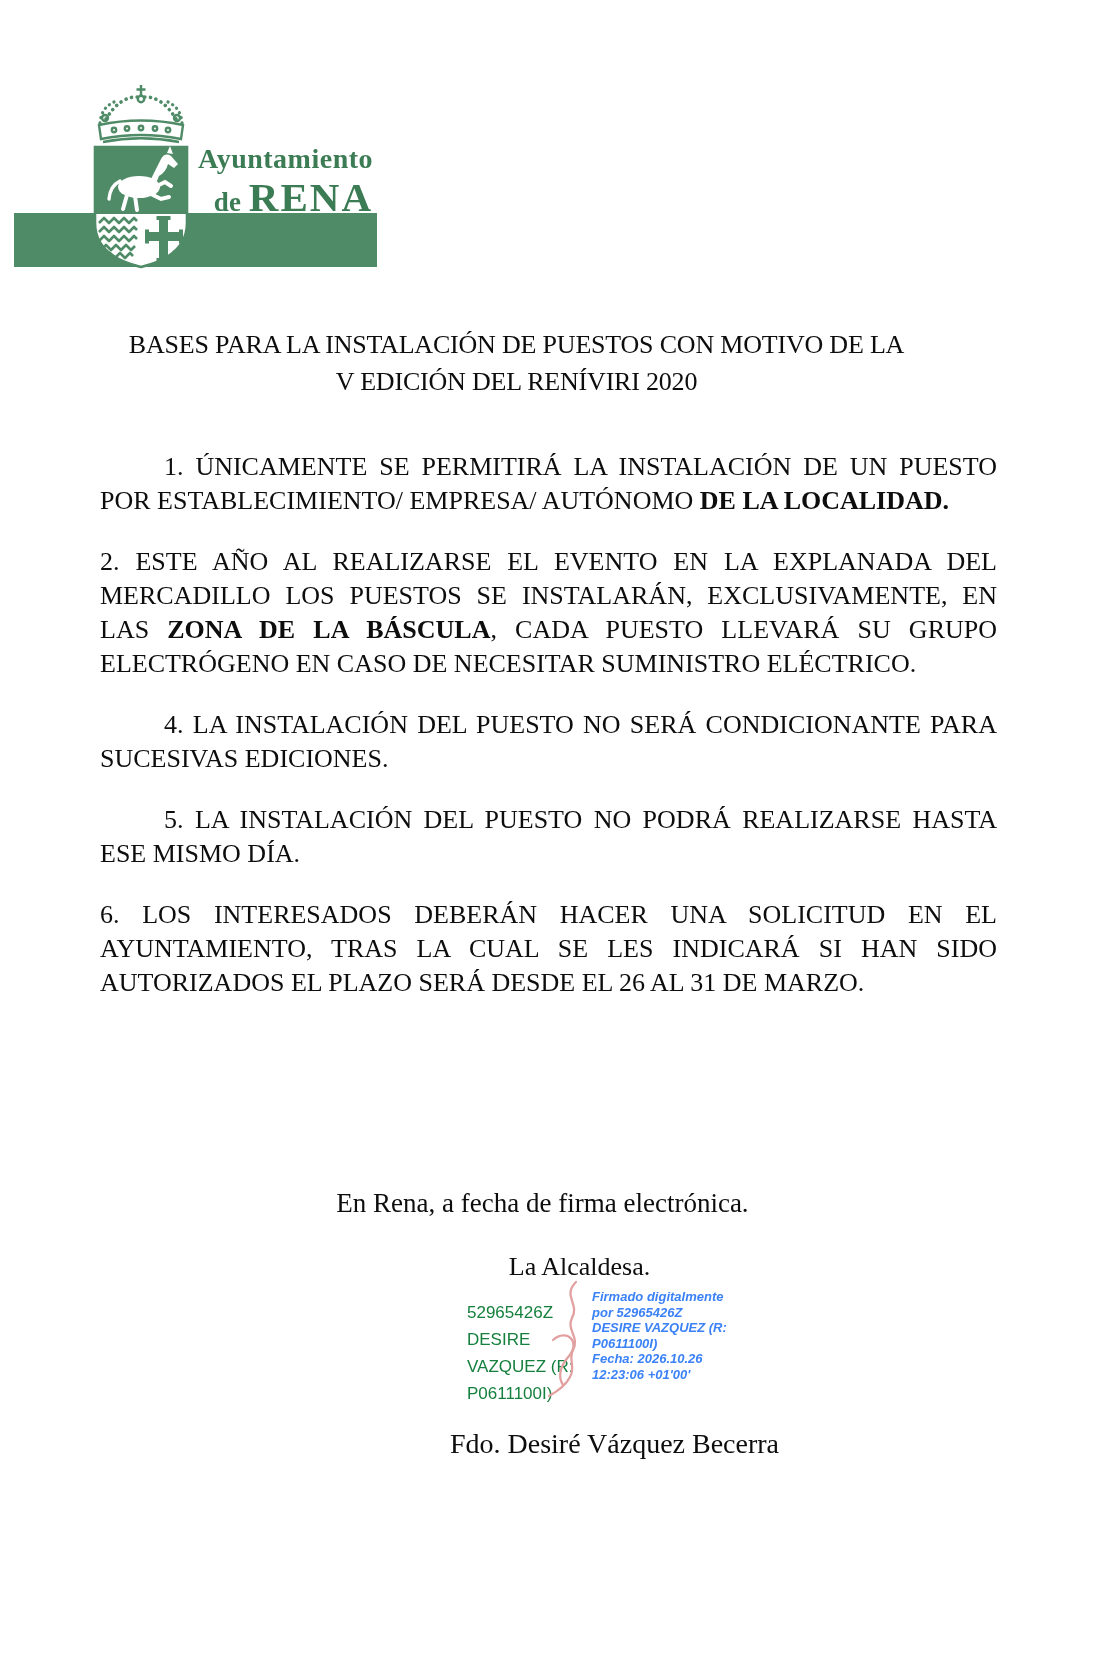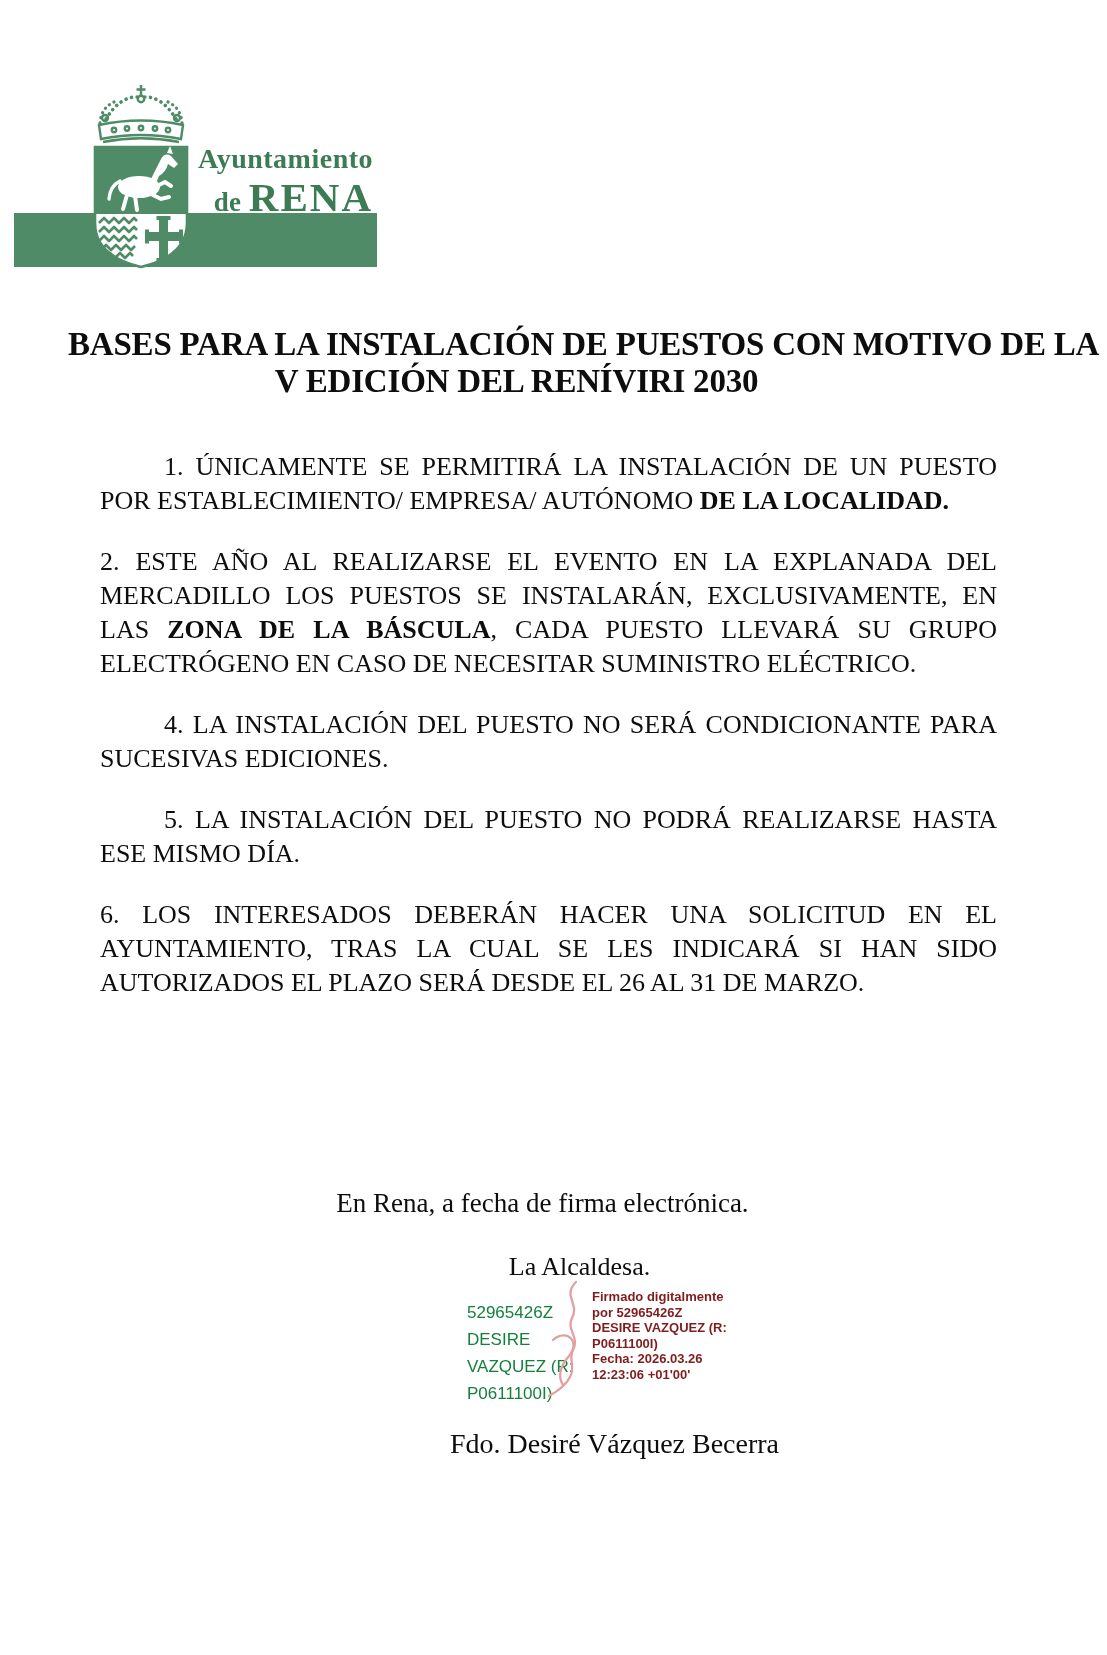--- a/index.html
+++ b/index.html
@@ -18,41 +18,41 @@
   .logo-band{position:absolute;left:0;top:130px;width:363px;height:54px;background:var(--green);}
   .crest{position:absolute;left:76px;top:0;width:102px;height:186px;}
   .org{position:absolute;left:184px;top:62px;color:var(--green-dark);line-height:1;}
   .org-line1{font-size:28px;font-weight:600;letter-spacing:.5px;white-space:nowrap;}
   .org-line2{margin-top:4px;white-space:nowrap;text-align:right;}
   .org-de{font-size:27px;font-weight:600;vertical-align:baseline;}
   .org-rena{font-size:41px;font-weight:700;letter-spacing:2px;margin-left:8px;}
 
   
   .title{position:absolute;left:68px;top:326px;width:897px;text-align:center;
-         font-weight:700;font-size:33px;line-height:37px;letter-spacing:-0.2px;}
+         font-weight:400;font-size:26px;line-height:37px;letter-spacing:-0.2px;}
   .title div{white-space:nowrap;}
 
   
   .body-text{position:absolute;left:68px;top:450px;width:897px;
              font-size:26px;line-height:34px;text-align:justify;margin-left:32px;}
   .body-text p{margin:0 0 27px 0;}
   .body-text p.indent{text-indent:64px;}
   .body-text .b{font-weight:700;}
 
   
   .place-line{position:absolute;left:-11px;top:1188px;width:1107px;text-align:center;
               font-size:27px;white-space:nowrap;}
   .role-line{position:absolute;left:26px;top:1252px;width:1107px;text-align:center;
              font-size:26px;white-space:nowrap;}
   .sig-name{position:absolute;left:467px;top:1284px;width:170px;
             font-family:"Liberation Sans", sans-serif;font-size:17px;line-height:27px;
             color:#15803d;margin-top:15px;}
   .sig-digital{position:absolute;left:592px;top:1289px;width:190px;
                font-family:"Liberation Sans", sans-serif;font-size:13px;line-height:15.5px;
-               color:#7f1d1d;font-weight:600;}
+               color:#3b82f6;font-weight:600;font-style:italic;}
   .squiggle{position:absolute;left:545px;top:1278px;width:42px;height:122px;}
   .signed-line{position:absolute;left:61px;top:1428px;width:1107px;text-align:center;
                font-size:28px;white-space:nowrap;}
 </style>
 </head>
 <body>
 
 <div class="page">
 
   <div class="logo">
@@ -116,21 +116,21 @@
     <div class="org">
       <div class="org-line1">Ayuntamiento</div>
       <div class="org-line2">
         <span class="org-de">de</span><span class="org-rena">RENA</span>
       </div>
     </div>
   </div>
 
   <div class="title">
     <div>BASES PARA LA INSTALACIÓN DE PUESTOS CON MOTIVO DE LA</div>
-    <div>V EDICIÓN DEL RENÍVIRI 2030</div>
+    <div>V EDICIÓN DEL RENÍVIRI 2020</div>
   </div>
 
   <div class="body-text" id="paragraphs">
       <p class="indent"><span>1. ÚNICAMENTE SE PERMITIRÁ LA INSTALACIÓN DE UN PUESTO POR ESTABLECIMIENTO/ EMPRESA/ AUTÓNOMO </span><span class="b">DE LA LOCALIDAD.</span></p>
       <p class=""><span>2. ESTE AÑO AL REALIZARSE EL EVENTO EN LA EXPLANADA DEL MERCADILLO LOS PUESTOS SE INSTALARÁN, EXCLUSIVAMENTE, EN LAS </span><span class="b">ZONA DE LA BÁSCULA</span><span>, CADA PUESTO LLEVARÁ SU GRUPO ELECTRÓGENO EN CASO DE NECESITAR SUMINISTRO ELÉCTRICO.</span></p>
       <p class="indent"><span>4. LA INSTALACIÓN DEL PUESTO NO SERÁ CONDICIONANTE PARA SUCESIVAS EDICIONES.</span></p>
       <p class="indent"><span>5. LA INSTALACIÓN DEL PUESTO NO PODRÁ REALIZARSE HASTA ESE MISMO DÍA.</span></p>
       <p class=""><span>6. LOS INTERESADOS DEBERÁN HACER UNA SOLICITUD EN EL AYUNTAMIENTO, TRAS LA CUAL SE LES INDICARÁ SI HAN SIDO AUTORIZADOS EL PLAZO SERÁ DESDE EL 26 AL 31 DE MARZO.</span></p>
     </div>
 
@@ -149,19 +149,19 @@
       <path d="M31,4 C17,18 35,26 27,40 C21,52 35,59 28,72 C23,82 31,89 25,99 C21,107 13,113 4,118"></path>
       <path d="M8,62 C22,50 36,64 24,78 C16,87 12,98 18,107"></path>
     </g>
   </svg>
 
   <div class="sig-digital">
     <div>Firmado digitalmente</div>
     <div>por 52965426Z</div>
     <div>DESIRE VAZQUEZ (R:</div>
     <div>P0611100I)</div>
-    <div>Fecha: 2026.03.26</div>
+    <div>Fecha: 2026.10.26</div>
     <div>12:23:06 +01'00'</div>
   </div>
 
   <div class="signed-line">Fdo. Desiré Vázquez Becerra</div>
 
 </div>
 
 </body></html>

